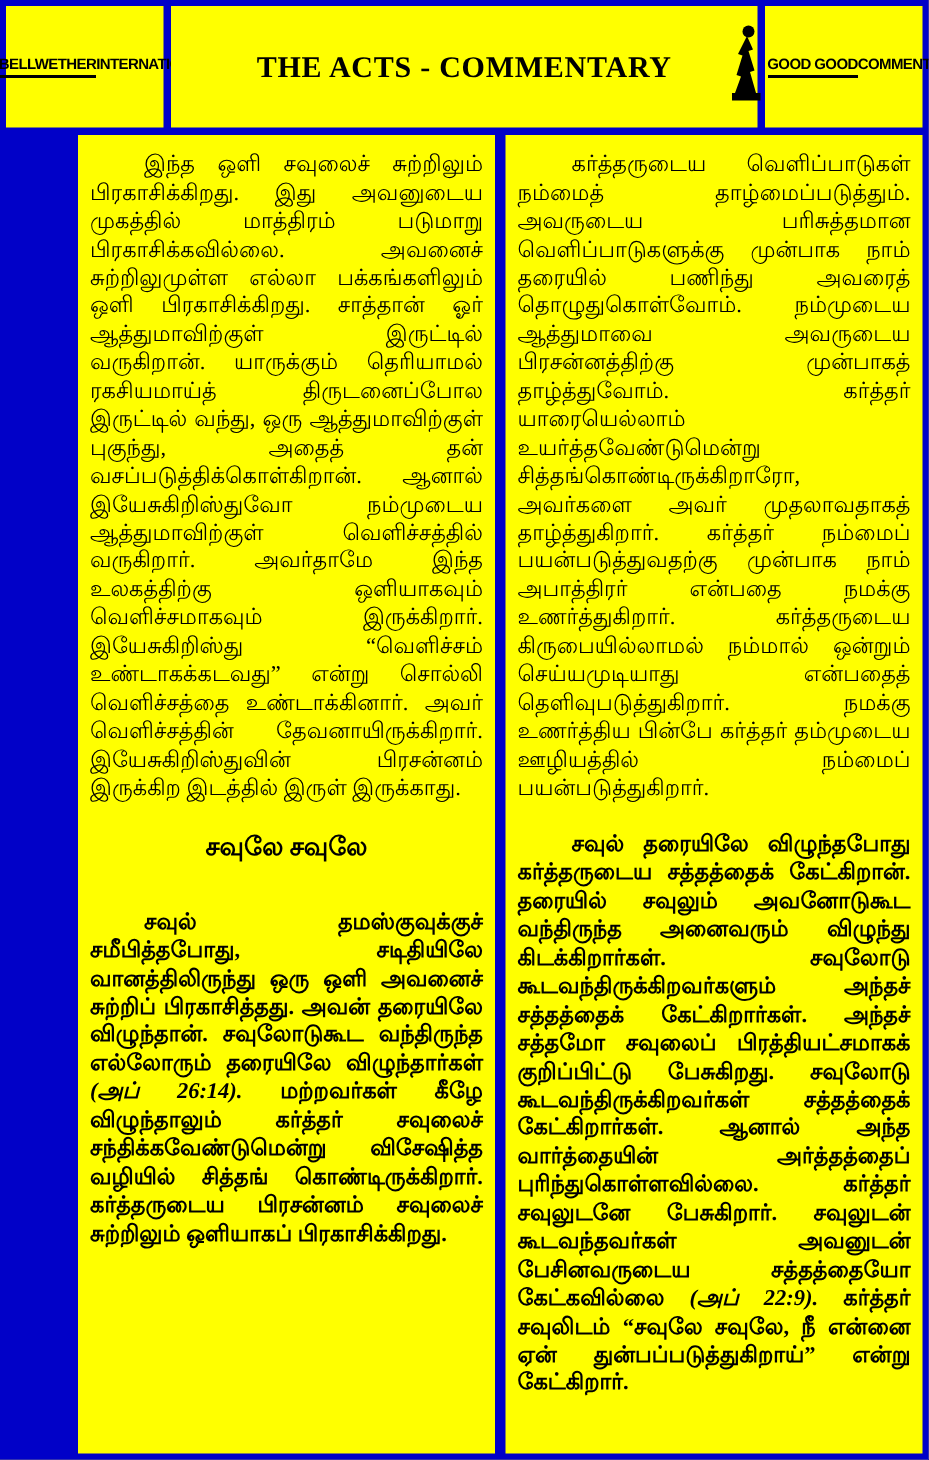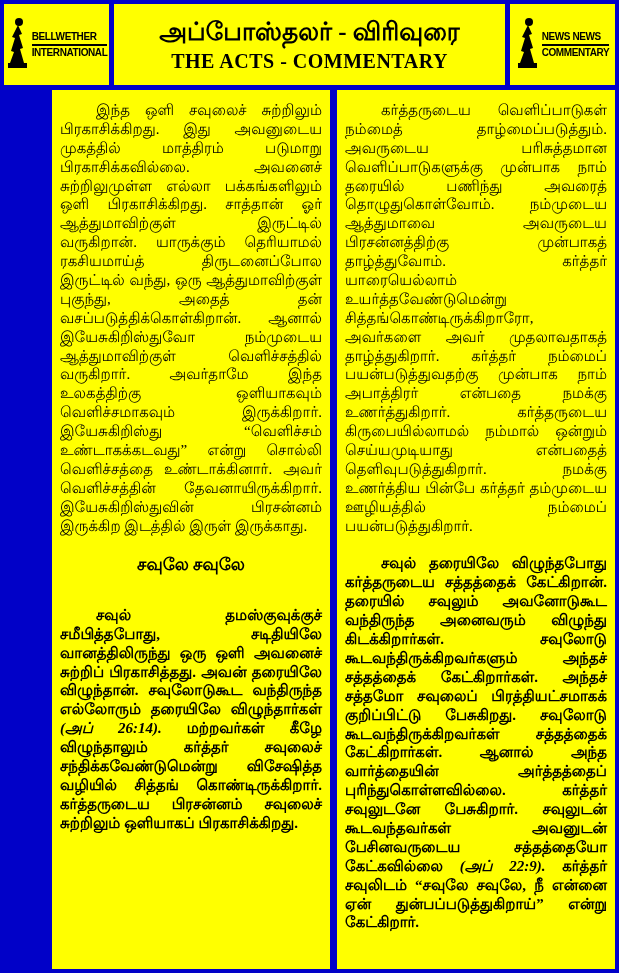--- a/index.html
+++ b/index.html
@@ -13,21 +13,21 @@
     color: #000;
   }
   
   .header { display: flex; gap: 5px; height: 81px; flex: none; }
   .logo-box {
     width: 105px; flex: none; background: #FFFF00;
     display: flex; align-items: center; justify-content: center;
     gap: 4px; padding: 3px; box-sizing: border-box;
   }
   .logo-figure { flex: none; }
-  .logo-text { display: flex; flex-direction: column; }
+  .logo-text { display: flex; flex-direction: row; }
   .logo-line {
     font-family: "Liberation Sans", sans-serif;
     font-weight: bold; font-size: 10px; letter-spacing: -0.4px;
     white-space: nowrap; line-height: 1.35; color: #000;
   }
   .logo-line.underlined { border-bottom: 2px solid #000; }
   .title-box {
     flex: 1; background: #FFFF00;
     display: flex; flex-direction: column;
     align-items: center; justify-content: center; gap: 7px;
@@ -70,34 +70,33 @@
           <rect x="2" y="46" width="19" height="5" fill="#000"></rect>
         </svg>
       </span>
       <span class="logo-text">
         <span class="logo-line underlined">BELLWETHER</span>
         <span class="logo-line">INTERNATIONAL</span>
       </span>
     </div>
 
     <div class="title-box">
-      <div class="title-tamil">அப்போஸ்தலர் - விரிவுரை</div>
       <div class="title-english">THE ACTS - COMMENTARY</div>
     </div>
 
     <div class="logo-box">
       <span class="logo-figure">
         <svg width="22" height="52" viewBox="0 0 22 52">
           <circle cx="13" cy="5" r="4" fill="#000"></circle>
           <path d="M12 8 L6 20 L9 21 L5 34 L8 35 L4 46 L18 46 L14 32 L17 31 L13 18 L16 17 Z" fill="#000"></path>
           <rect x="2" y="46" width="19" height="5" fill="#000"></rect>
         </svg>
       </span>
       <span class="logo-text">
-        <span class="logo-line underlined">NEWS NEWS</span>
+        <span class="logo-line underlined">GOOD GOOD</span>
         <span class="logo-line">COMMENTARY</span>
       </span>
     </div>
 
   </div>
 
   <div class="body-area">
 
     <div class="column">
       <p class="para">இந்த ஒளி சவுலைச் சுற்றிலும் பிரகாசிக்கிறது. இது அவனுடைய முகத்தில் மாத்திரம் படுமாறு பிரகாசிக்கவில்லை. அவனைச் சுற்றிலுமுள்ள எல்லா பக்கங்களிலும் ஒளி பிரகாசிக்கிறது. சாத்தான் ஓர் ஆத்துமாவிற்குள் இருட்டில் வருகிறான். யாருக்கும் தெரியாமல் ரகசியமாய்த் திருடனைப்போல இருட்டில் வந்து, ஒரு ஆத்துமாவிற்குள் புகுந்து, அதைத் தன் வசப்படுத்திக்கொள்கிறான். ஆனால் இயேசுகிறிஸ்துவோ நம்முடைய ஆத்துமாவிற்குள் வெளிச்சத்தில் வருகிறார். அவர்தாமே இந்த உலகத்திற்கு ஒளியாகவும் வெளிச்சமாகவும் இருக்கிறார். இயேசுகிறிஸ்து “வெளிச்சம் உண்டாகக்கடவது” என்று சொல்லி வெளிச்சத்தை உண்டாக்கினார். அவர் வெளிச்சத்தின் தேவனாயிருக்கிறார். இயேசுகிறிஸ்துவின் பிரசன்னம் இருக்கிற இடத்தில் இருள் இருக்காது.</p>

